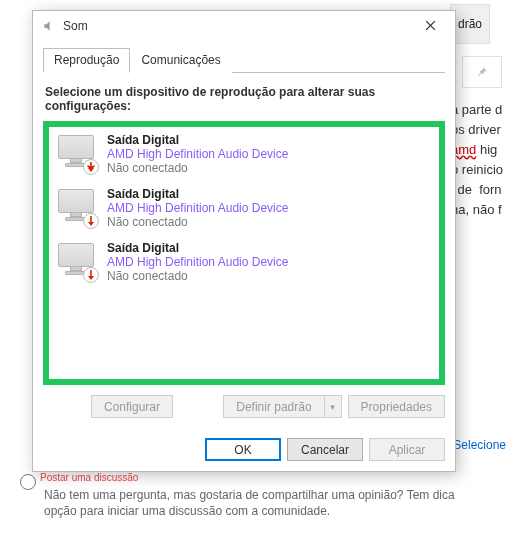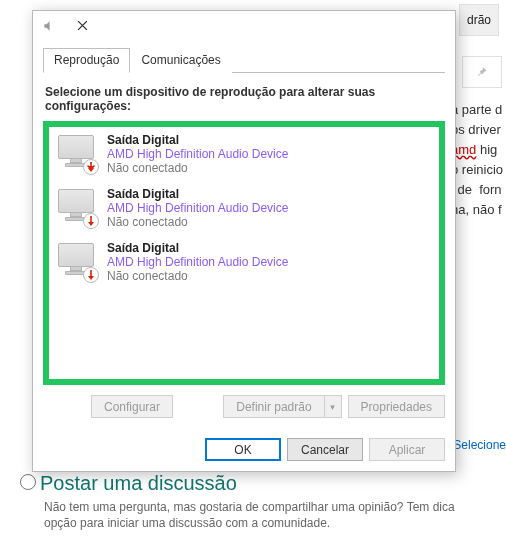--- a/index.html
+++ b/index.html
@@ -14,24 +14,24 @@
     overflow: hidden;
     position: relative;
   }
   
   .bg {
     position: absolute;
     inset: 0;
   }
   .bg-btn {
     position: absolute;
-    right: 7px;
+    right: 16px;
     top: 4px;
     width: 40px;
-    height: 32px;
+    height: 40px;
     background: #f0f0f0;
     border: 1px solid #e0e0e0;
     display: flex;
     align-items: center;
     justify-content: center;
   }
   .bg-pin {
     position: absolute;
     right: 4px;
     top: 56px;
@@ -73,23 +73,23 @@
     position: absolute;
     left: -20px;
     top: 2px;
     width: 16px;
     height: 16px;
     border: 1.5px solid #777;
     border-radius: 50%;
   }
   .bg-discuss h3 {
     margin: 0 0 4px 0;
-    font-size: 20px;
+    font-size: 10px;
     font-weight: 400;
-    color: #0f766e;
+    color: #ef4444;
   }
   .bg-discuss p {
     margin: 4px;
     font-size: 12px;
     color: #666;
     line-height: 16px;
   }
 
   
   .dialog {
@@ -315,20 +315,21 @@
   </div>
 </div>
 
 <div class="dialog">
   <div class="titlebar">
     <span class="title-icon">
       <svg width="14" height="14" viewBox="0 0 24 24">
           <path fill="#9a9a9a" d="M4 9v6h4l5 5V4L8 9H4z"></path>
         </svg>
     </span>
+    <span class="title-text">Som</span>
     <div class="close-btn">
       <span>
         <svg width="11" height="11" viewBox="0 0 10 10">
             <path stroke="currentColor" stroke-width="1.2" d="M1 1l8 8M9 1L1 9"></path>
           </svg>
       </span>
     </div>
   </div>
 
   <div class="dlg-body">

